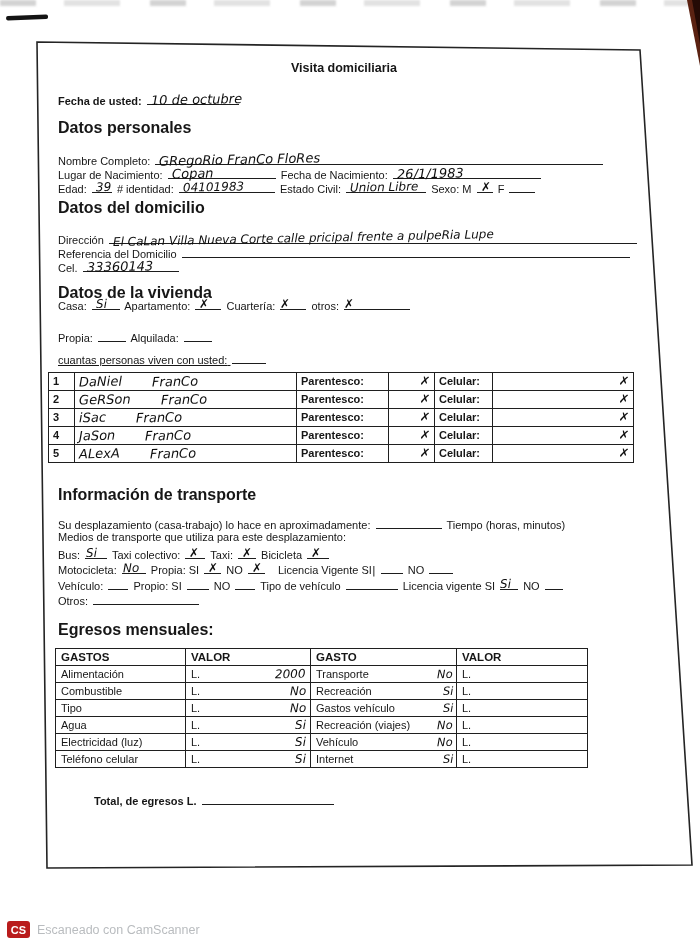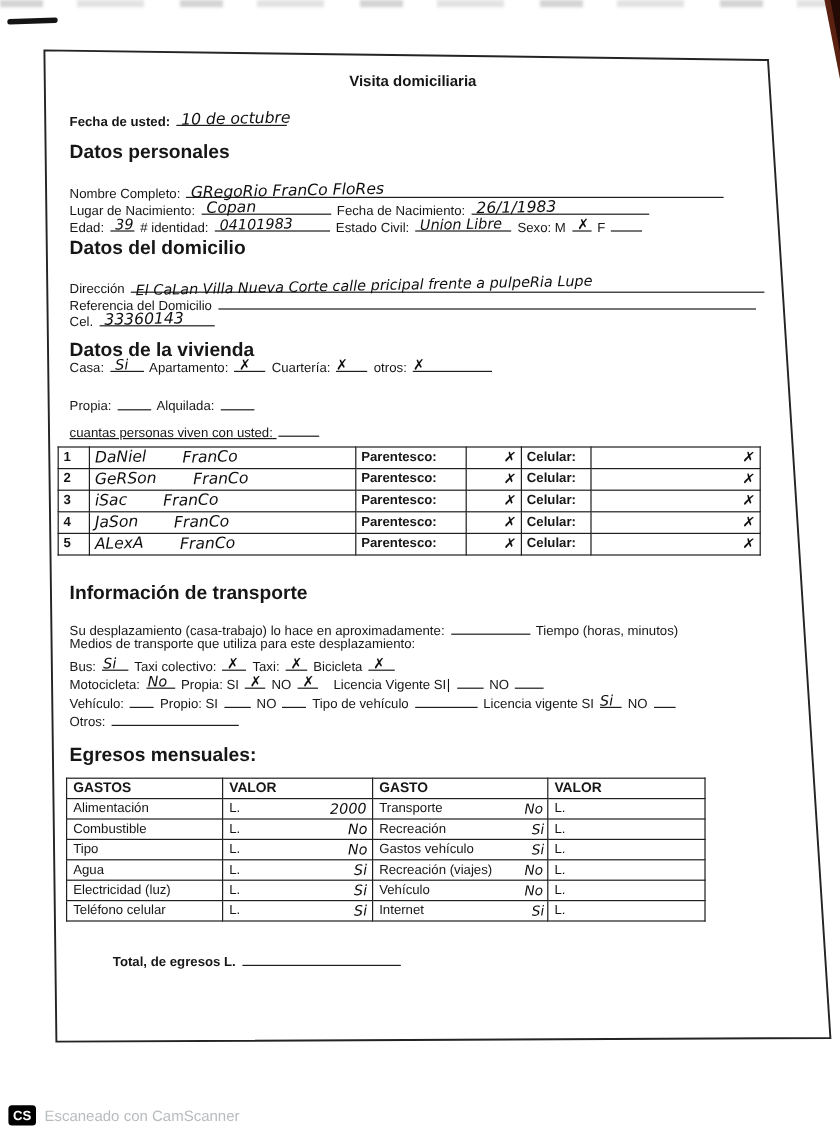--- a/index.html
+++ b/index.html
@@ -61,21 +61,21 @@
   .gcell{position:relative;}
   .gcell .hw{position:absolute;right:3px;bottom:1px;font-size:11.5px;}
   .thick{border-width:1.6px !important;}
   
   .footer{
     position:absolute;left:7px;top:921px;z-index:3;
     display:flex;align-items:center;gap:7px;
     color:#b9bcbf;font-size:12.5px;
   }
   .cs-badge{
-    width:23px;height:17px;border-radius:3px;background:#000000;
+    width:23px;height:17px;border-radius:3px;background:#b91c1c;
     color:#fff;font-weight:bold;font-size:11px;
     display:flex;align-items:center;justify-content:center;
   }
 </style>
 </head>
 <body>
 
 <div class="smudge"></div>
 <svg class="scanlayer" width="700" height="949" viewBox="0 0 700 949">
   <polygon points="37,42 640,50 692,865 47,868" fill="#ffffff" stroke="#242424" stroke-width="1.6"></polygon>

